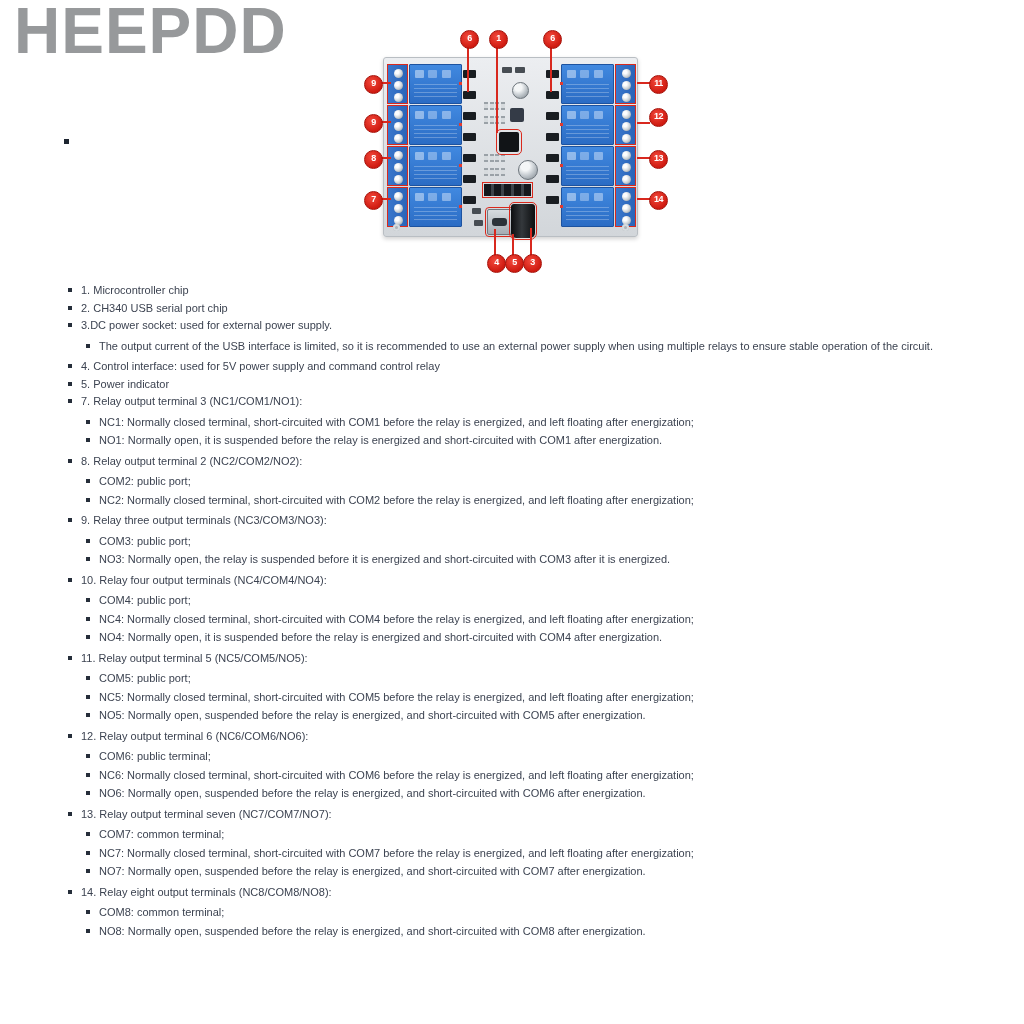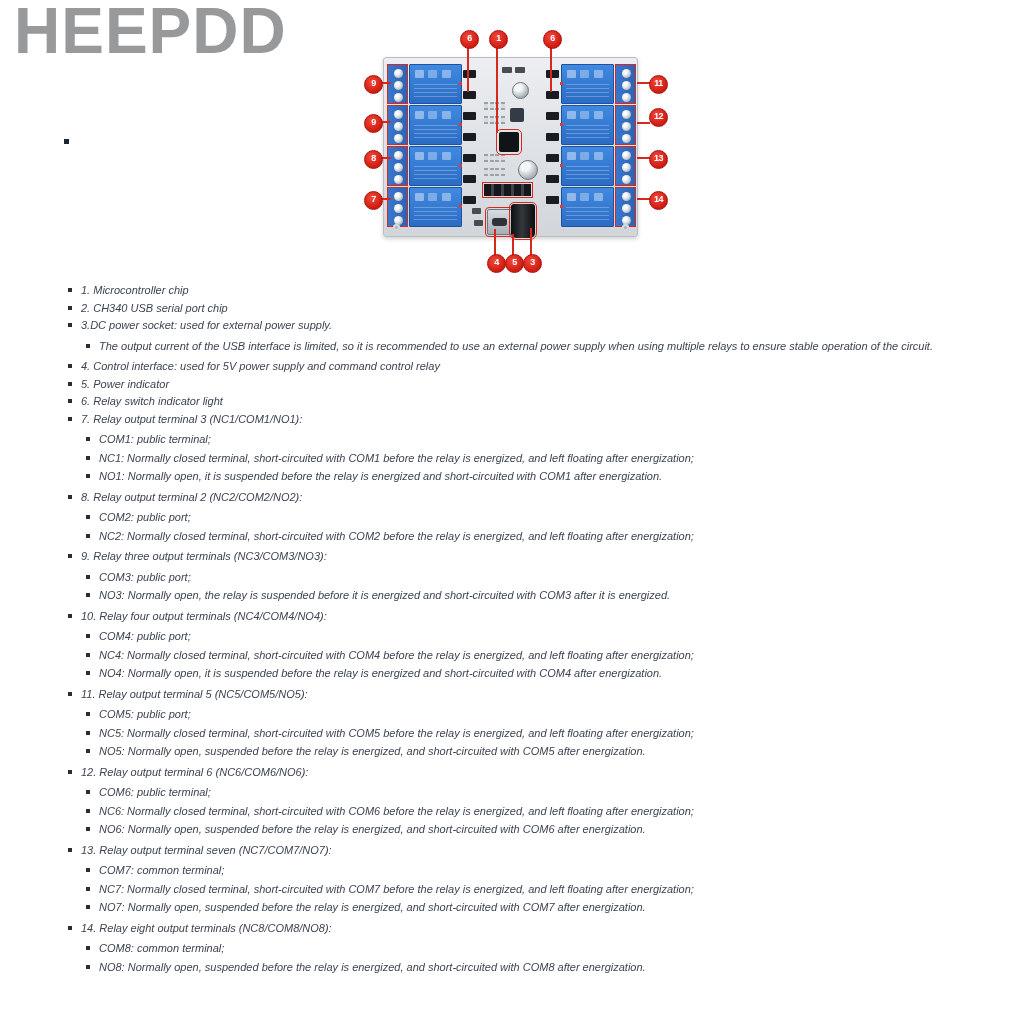--- a/index.html
+++ b/index.html
@@ -53,21 +53,21 @@
   
   .co{position:absolute;width:17px;height:17px;border-radius:50%;
       background:radial-gradient(circle at 40% 35%,#f2493c,#cf1a10 70%);
       border:1px solid #a61109;color:#fff;font:bold 9px/15px "Liberation Sans",sans-serif;
       text-align:center;letter-spacing:-.4px;box-sizing:content-box;}
   .stem{position:absolute;background:#d8281e;}
 
   
   ul.desc{position:absolute;left:54px;top:284px;width:900px;margin:0;padding:0;list-style:none;
           color:#3c4351;font-size:11px;line-height:12.5px;}
-  ul.desc li{position:relative;font-style:italic;}
+  ul.desc li{position:relative;}
   li.l1{padding-left:27px;margin-bottom:5px;}
   li.l1::before{content:"";position:absolute;left:14px;top:4px;width:4px;height:4px;background:#262e3a;}
   ul.l2{margin:8px 0 8px 2px;padding:0;list-style:none;}
   li.l2i{padding-left:16px;margin-bottom:6px;}
   li.l2i::before{content:"";position:absolute;left:3px;top:4px;width:4px;height:4px;background:#262e3a;}
 </style>
 </head>
 <body>
 
 <div class="page">
@@ -233,23 +233,21 @@
   <div class="co" style="left:523px;top:254px">3</div>
 
   <ul class="desc" id="desc-list">
       <li class="l1"><span>1. Microcontroller chip</span></li>
       <li class="l1"><span>2. CH340 USB serial port chip</span></li>
       <li class="l1"><span>3.DC power socket: used for external power supply.</span><ul class="l2">
           <li class="l2i"><span>The output current of the USB interface is limited, so it is recommended to use an external power supply when using multiple relays to ensure stable operation of the circuit.</span></li>
         </ul></li>
       <li class="l1"><span>4. Control interface: used for 5V power supply and command control relay</span></li>
       <li class="l1"><span>5. Power indicator</span></li>
-      <li class="l1"><span>6. Relay switch indicator light</span></li>
       <li class="l1"><span>7. Relay output terminal 3 (NC1/COM1/NO1):</span><ul class="l2">
-          <li class="l2i"><span>COM1: public terminal;</span></li>
           <li class="l2i"><span>NC1: Normally closed terminal, short-circuited with COM1 before the relay is energized, and left floating after energization;</span></li>
           <li class="l2i"><span>NO1: Normally open, it is suspended before the relay is energized and short-circuited with COM1 after energization.</span></li>
         </ul></li>
       <li class="l1"><span>8. Relay output terminal 2 (NC2/COM2/NO2):</span><ul class="l2">
           <li class="l2i"><span>COM2: public port;</span></li>
           <li class="l2i"><span>NC2: Normally closed terminal, short-circuited with COM2 before the relay is energized, and left floating after energization;</span></li>
         </ul></li>
       <li class="l1"><span>9. Relay three output terminals (NC3/COM3/NO3):</span><ul class="l2">
           <li class="l2i"><span>COM3: public port;</span></li>
           <li class="l2i"><span>NO3: Normally open, the relay is suspended before it is energized and short-circuited with COM3 after it is energized.</span></li>

